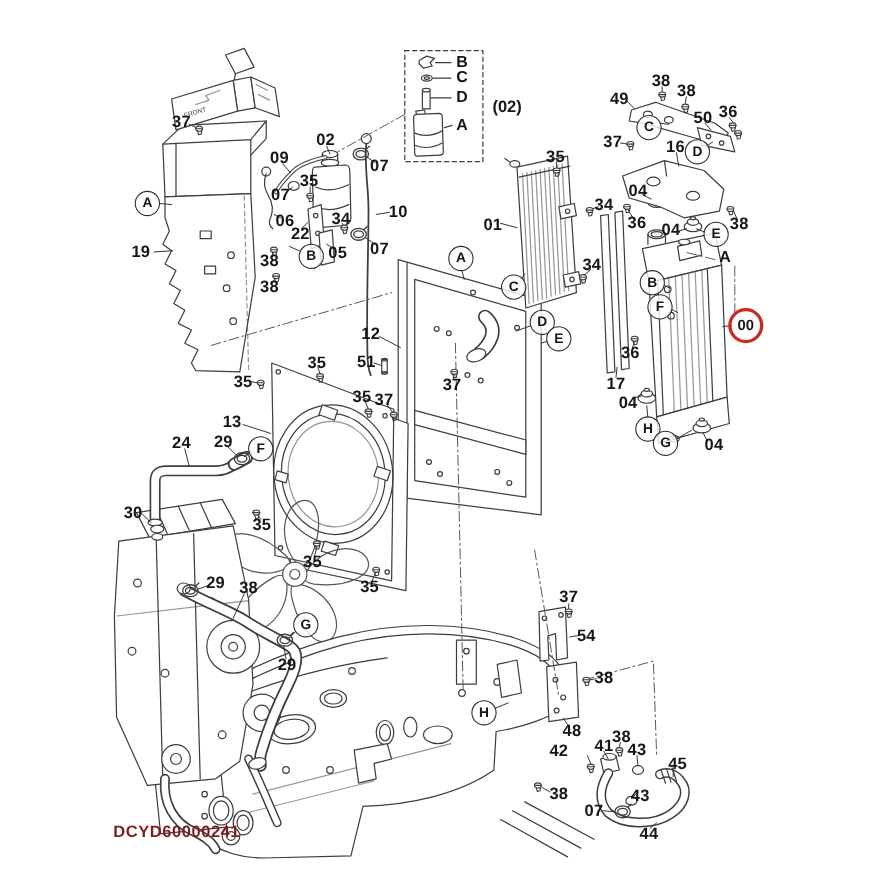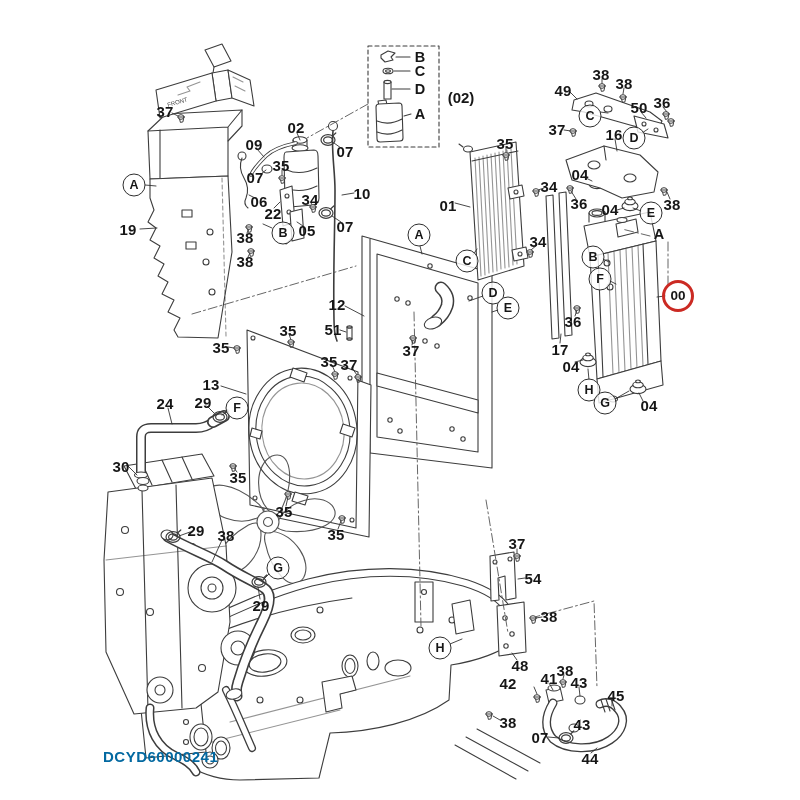--- a/index.html
+++ b/index.html
@@ -11,21 +11,21 @@
        font-weight:bold;color:#161616;white-space:nowrap;line-height:1;}
   .part{font-size:15px;letter-spacing:.2px;}
   .circ{width:21px;height:21px;border:1.5px solid #2e2e2e;border-radius:50%;
         font-size:12.5px;display:flex;align-items:center;justify-content:center;
         background:rgba(255,255,255,.8);}
   .plain{font-size:14.5px;}
   .ref{font-size:15px;}
   .hl{width:26px;height:26px;border:3.2px solid #cb2a23;border-radius:50%;
       font-size:13.5px;display:flex;align-items:center;justify-content:center;}
   .code{position:absolute;left:103px;top:748px;font-size:15px;font-weight:bold;
-        color:#0369a1;letter-spacing:.5px;}
+        color:#7f1d1d;letter-spacing:.5px;}
   .f{fill:#fff;}
   .to{fill:none;stroke:#3d3d3d;}
   .ti{fill:none;stroke:#fff;}
   .lt{opacity:.55;}
 </style>
 </head>
 <body>
 
 <div class="stage">
 <svg width="800" height="800" viewBox="0 0 800 800">

